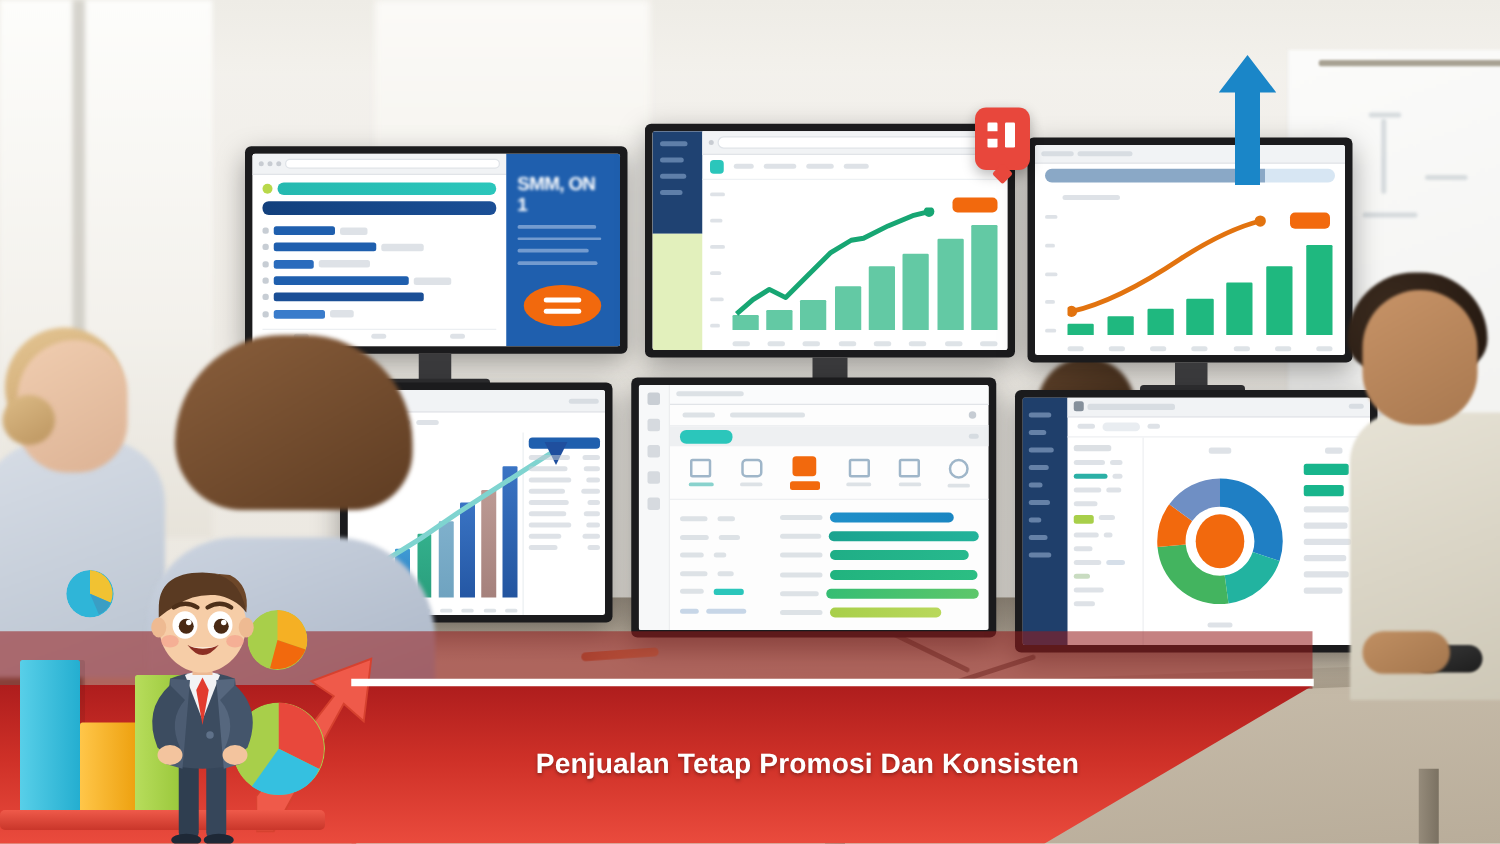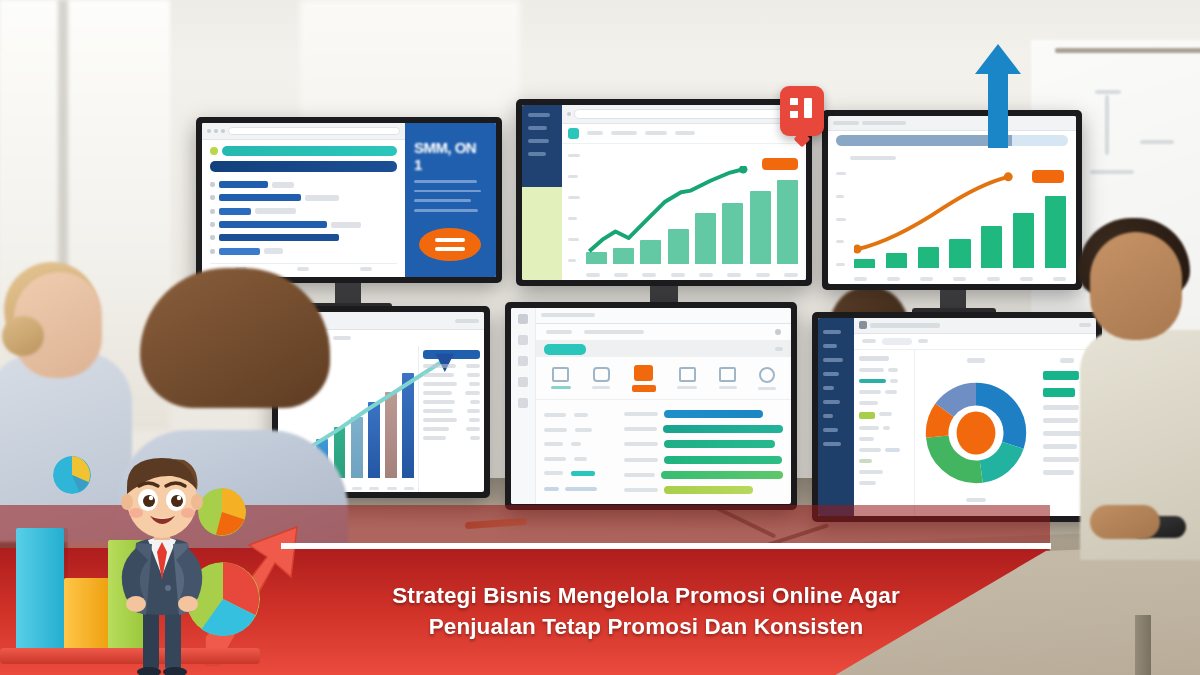--- a/index.html
+++ b/index.html
@@ -641,21 +641,20 @@
   <div class="mouse"></div>
   <div class="person r-hand"></div>
   <div class="person m-body"></div>
   <div class="person m-hair"></div>
 
   <div class="band-overlay"></div>
   <div class="banner-left-block"></div>
   <div style="position:absolute;left:281px;top:543px;width:770px;height:6px;background:#fff;z-index:3;"></div>
   <div class="banner">
     <div class="banner-text">
-      <div>Strategi Bisnis Mengelola Promosi Online Agar</div>
       <div>Penjualan Tetap Promosi Dan Konsisten</div>
     </div>
   </div>
 
   <svg class="red-arrow" viewBox="0 0 95 165">
     <polygon points="0,160 0,132 62,52 44,40 92,22 86,72 70,58 14,160" fill="#ef5a4a" stroke="#d6412f" stroke-width="1.5"></polygon>
   </svg>
 
   <div class="t-bar" style="left:16px;top:528px;width:48px;height:132px;background:linear-gradient(90deg,#58cfe8,#24aed0);box-shadow:4px 0 0 rgba(0,0,0,.08);"></div>
   <div class="t-bar" style="left:64px;top:578px;width:46px;height:82px;background:linear-gradient(90deg,#ffc649,#eda00e);"></div>

